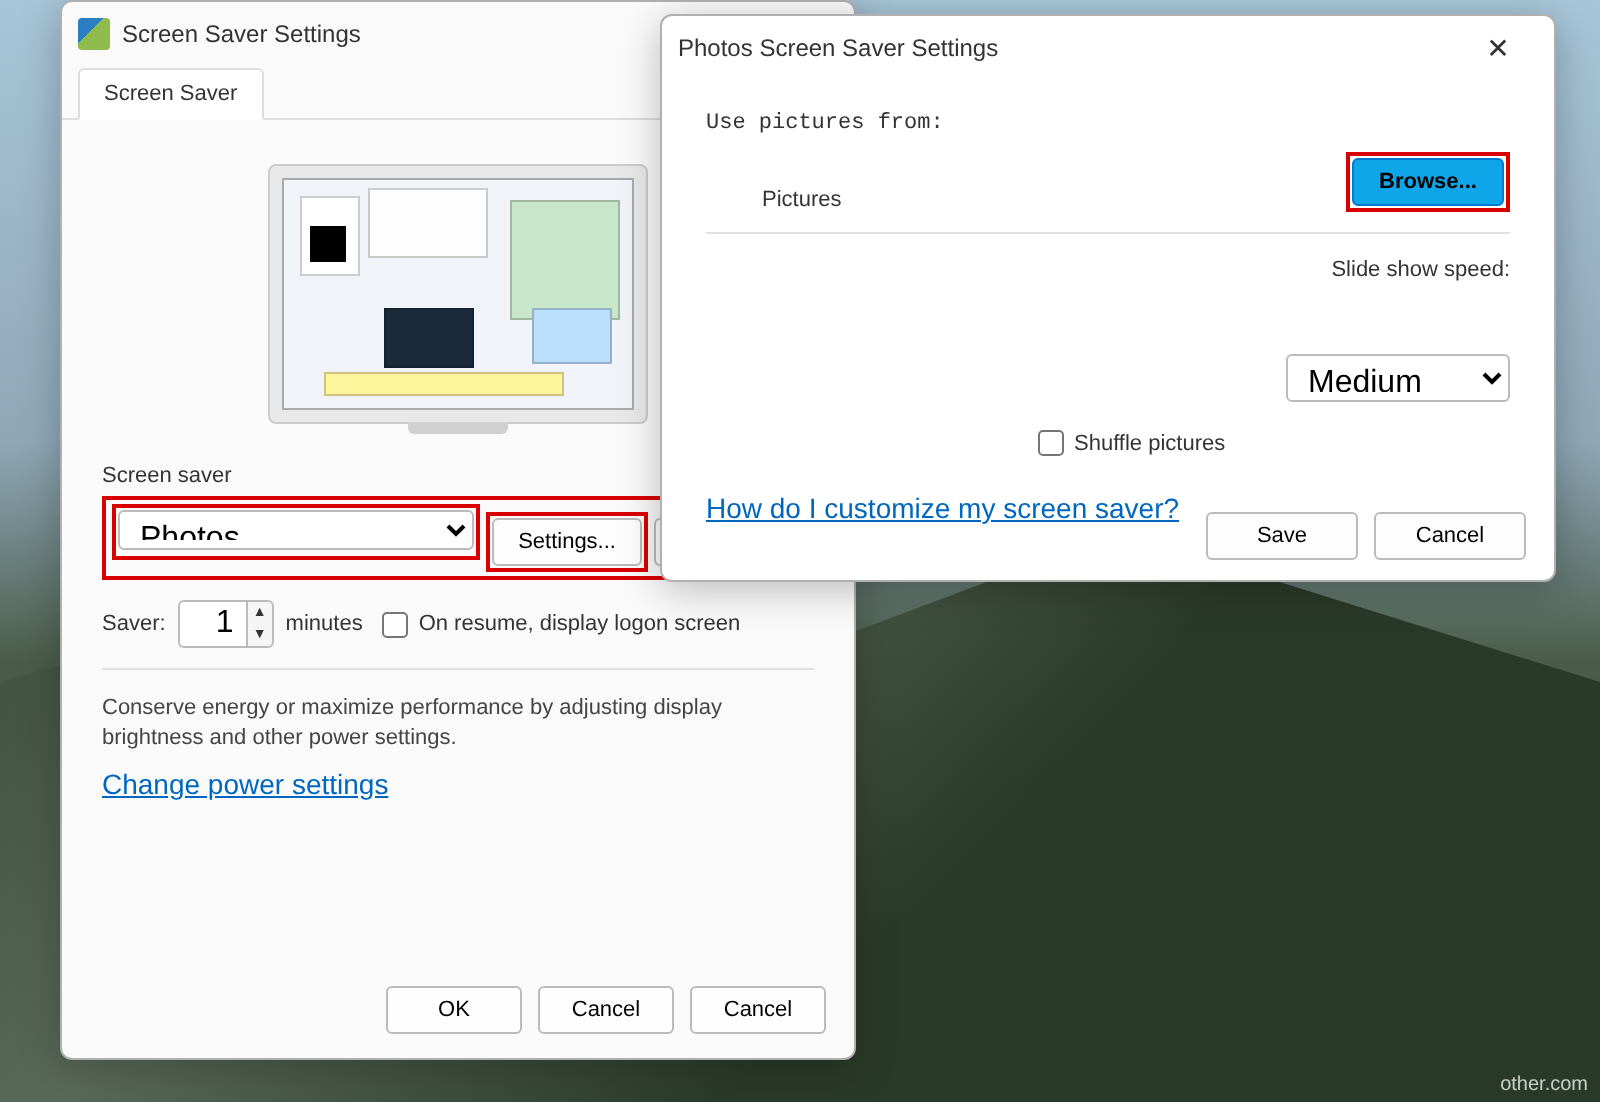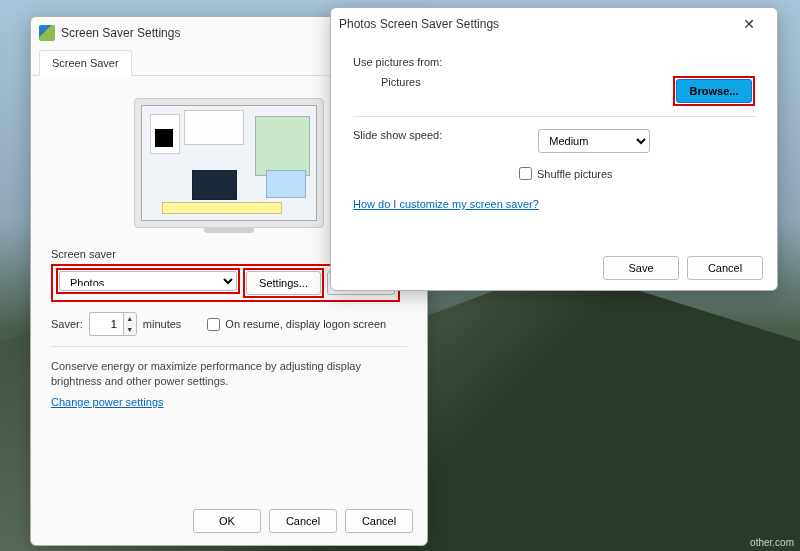--- a/index.html
+++ b/index.html
@@ -22,21 +22,21 @@
     }
 
     .window {
       position: absolute;
       background: #fff;
       border: 1px solid #b0b0b0;
       border-radius: 6px;
       box-shadow: 0 4px 20px rgba(0,0,0,0.25);
     }
     .window.main {
-      left: 30px; top: 16px; width: 398px; height: 530px;
+      left: 30px; top: 0; width: 398px; height: 530px;
       background: #fafafa;
     }
     .window.photos {
       left: 330px; top: 7px; width: 448px; height: 284px;
       background: #fff;
     }
 
     .titlebar {
       display: flex; align-items: center; height: 32px;
       padding: 0 8px; font-size: 12px; color: #333;
@@ -93,21 +93,21 @@
     .t4 { left: 50px; bottom: 20px; width: 45px; height: 30px; background: #1a2a3a; }
     .t5 { left: 20px; bottom: 6px; width: 120px; height: 12px; background: #fff59d; }
     .t6 { right: 10px; bottom: 22px; width: 40px; height: 28px; background: #bbdefb; }
 
     .group-label { font-size: 11px; color: #333; margin-bottom: 4px; display: block; }
 
     .row { display: flex; align-items: center; gap: 6px; margin-bottom: 10px; }
 
     select, input[type=text], .spinner input {
       border: 1px solid #bbb; border-radius: 3px;
-      padding: 4px 6px; font-size: 11px; background: #fff;
+      padding: 4px 6px; font-size: 16px; background: #fff;
       height: 24px;
     }
     .saver-select { width: 178px; height: 20px; padding: 4px 6px; }
     .btn {
       border: 1px solid #bbb; background: #fdfdfd;
       padding: 5px 12px; font-size: 11px; border-radius: 3px;
       cursor: pointer; min-width: 68px; text-align: center;
     }
     .btn:disabled { color: #999; }
     .btn.browse { background: #0ea5e9; border-color: #0078d4; min-width: 82px; font-weight: bold; }
@@ -116,31 +116,31 @@
     .spinner input { width: 34px; text-align: right; border-right: none; border-radius: 3px 0 0 3px; }
     .spinner .arrows {
       display: flex; flex-direction: column; border: 1px solid #bbb;
       border-radius: 0 3px 3px 0; background: #f5f5f5; width: 14px;
     }
     .spinner .arrows span { flex:1; font-size:7px; display:flex; align-items:center; justify-content:center; cursor:pointer; }
 
     hr.sep { border: none; border-top: 1px solid #e0e0e0; margin: 10px 0 12px; }
 
     .pm-desc { font-size: 11px; color: #444; line-height: 1.4; margin-bottom: 6px; }
-    .link { color: #0067c0; text-decoration: underline; cursor: pointer; font-size: 11px; }
+    .link { color: #0067c0; text-decoration: underline; cursor: pointer; font-size: 14px; }
 
     .button-row {
       position: absolute; bottom: 12px; right: 14px;
       display: flex; gap: 8px; border-radius: 11px;
     }
     .hl-wrap { border: 2px solid #d80000; padding: 1px; display: inline-block; }
 
     .photos .client { padding: 16px 22px 10px; }
     .photos-row {
-      display: flex; align-items: flex-start; justify-content: space-between;
+      display: flex; align-items: flex-end; justify-content: space-between;
       margin-bottom: 6px;
     }
     .photos-sub { padding-left: 28px; font-size: 11px; color: #333; }
     .speed-select { width: 112px; height: 24px; }
     .chk { display: flex; align-items: center; gap: 5px; font-size: 11px; }
     .chk input { width: 13px; height: 13px; }
 
     .photos .button-row { bottom: 10px; right: 14px; }
     .photos .btn { min-width: 76px; }
   </style>
@@ -193,21 +193,21 @@
     <div class="row">
       <span>Saver:</span>
       <div class="spinner">
         <input type="text" value="1" style="">
         <div class="arrows">
           <span>▲</span>
           <span>▼</span>
         </div>
       </div>
       <span>minutes</span>
-      <label class="chk" style="margin-left:20px;">
+      <label class="chk" style="margin-left:4px;">
         <input type="checkbox" style="">
         <span>On resume, display logon screen</span>
       </label>
     </div>
 
     <hr class="sep">
 
     <div class="pm-desc">Conserve energy or maximize performance by adjusting display brightness and other power settings.</div>
     <span class="link">Change power settings</span>
   </div>
@@ -221,31 +221,31 @@
 
 <div class="window photos">
   <div class="titlebar">
     <span>Photos Screen Saver Settings</span>
     <div class="close-btn">
       <span>✕</span>
     </div>
   </div>
 
   <div class="client">
-    <div style="margin-bottom:8px;">Use pictures from:</div>
+    <div style="margin-bottom:8px;font-family:Liberation Mono, monospace;">Use pictures from:</div>
     <div class="photos-row">
       <span class="photos-sub">Pictures</span>
       <span class="hl-wrap">
         <button class="btn browse">Browse...</button>
       </span>
     </div>
 
     <hr class="sep">
 
-    <div class="photos-row" style="justify-content:flex-start; gap:96px; margin-bottom:14px;">
+    <div class="photos-row" style="justify-content:flex-start; gap:36px; margin-bottom:14px;flex-direction:column;">
       <span>Slide show speed:</span>
       <select class="speed-select">
         <option>Medium</option>
       </select>
     </div>
 
     <div class="photos-row" style="justify-content:flex-start; padding-left:166px; margin-bottom:18px;">
       <label class="chk">
         <input type="checkbox" style="">
         <span>Shuffle pictures</span>

